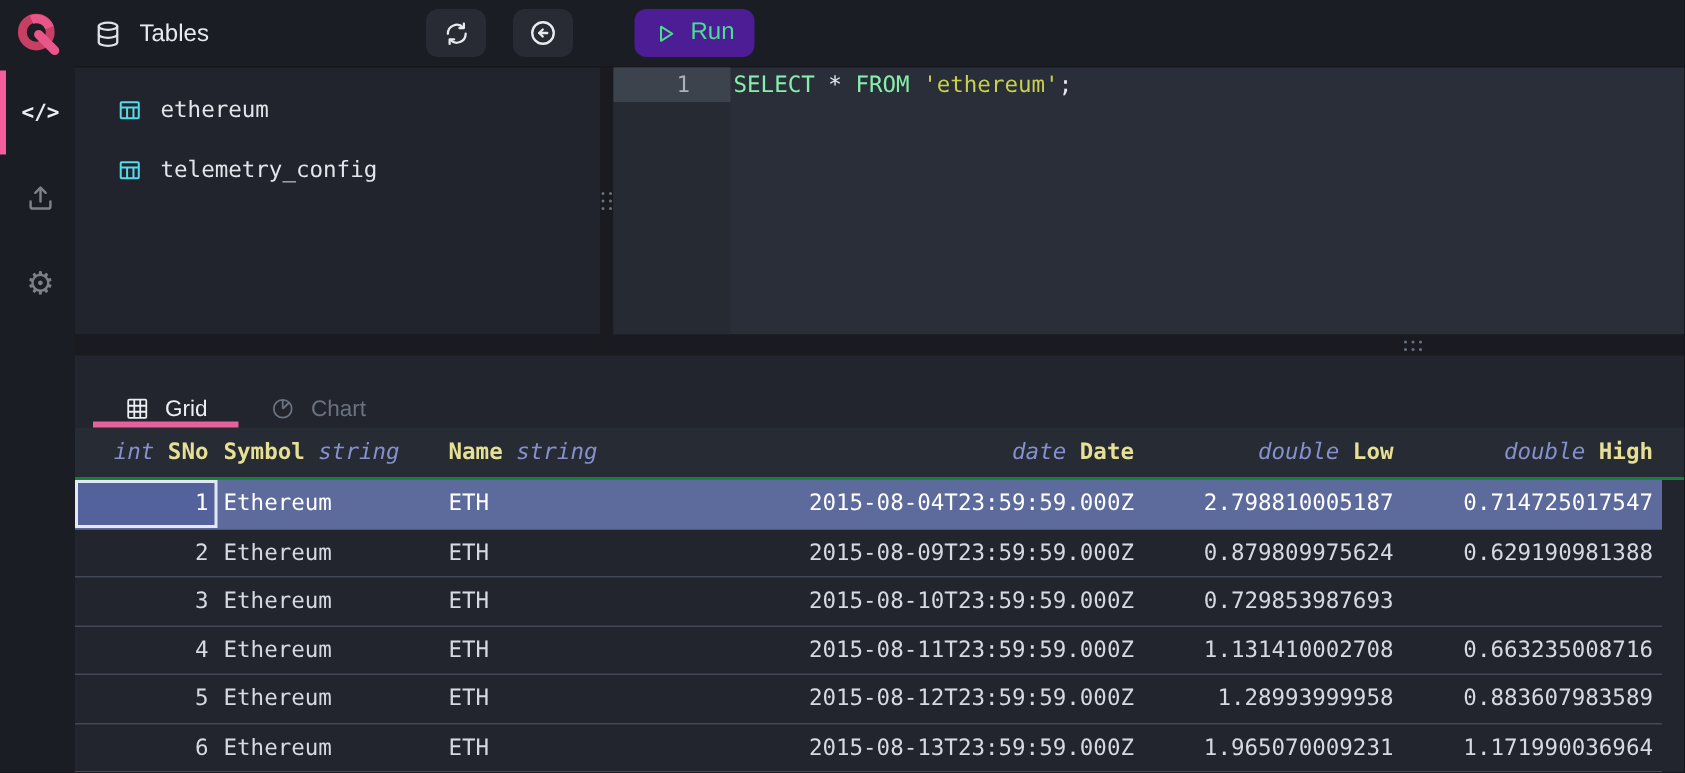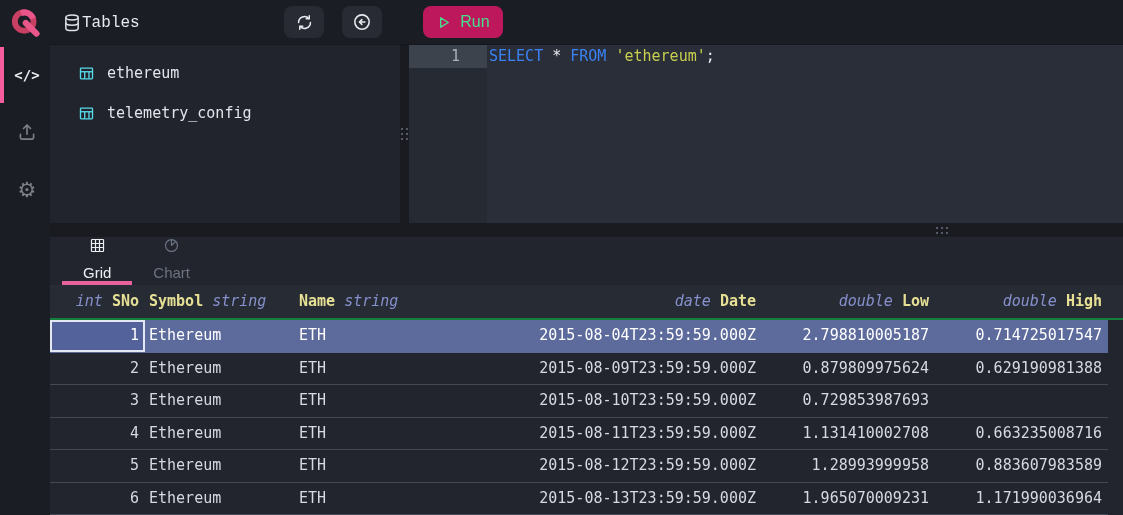--- a/index.html
+++ b/index.html
@@ -15,25 +15,25 @@
   .rail { position:absolute; left:0; top:0; width:50px; height:515px; background:#1b1d24; z-index:6; }
   .logo { position:absolute; left:0; top:0; width:50px; height:46px; display:flex; align-items:center; justify-content:center; cursor:pointer; }
   .rail-indicator { position:absolute; left:0; top:47px; width:4px; height:56px; background:#f75c9d; }
   .rail-btn { position:absolute; left:4px; width:46px; height:44px; display:flex; align-items:center; justify-content:center; color:#7b8089; cursor:pointer; }
   .rail-btn.code { top:53px; color:#eceef2; font-family:"DejaVu Sans Mono", monospace; font-weight:bold; font-size:14px; }
   .rail-btn.upload { top:110px; }
   .rail-btn.gear { top:167px; font-size:21px; line-height:1; }
 
   
   .topbar { position:absolute; left:50px; top:0; width:1073px; height:45px; background:#1b1d24; border-bottom:1px solid #15171c; }
-  .panel-title { position:absolute; left:12px; top:0; height:45px; display:flex; align-items:center; color:#e8eaef; font-size:16px;font-family:Liberation Mono, monospace; }
+  .panel-title { position:absolute; left:12px; top:0; height:45px; display:flex; align-items:center; gap:11px; color:#e8eaef; font-size:16px; }
   .icon-btn { position:absolute; top:6px; width:40px; height:32px; border-radius:8px; background:#282b33; display:flex; align-items:center; justify-content:center; cursor:pointer; }
   .icon-btn.refresh { left:234px; }
   .icon-btn.add { left:292px; }
-  .run-btn { position:absolute; left:373px; top:6px; width:80px; height:32px; border-radius:8px; background:#be185d;
+  .run-btn { position:absolute; left:373px; top:6px; width:80px; height:32px; border-radius:8px; background:#4c1d95;
     display:flex; align-items:center; justify-content:center; gap:9px; color:#45e08d; font-size:16px; cursor:pointer; }
 
   
   .tables-panel { position:absolute; left:50px; top:45px; width:350px; height:178px; background:#21242d; padding-top:8px; }
   .table-item { height:40px; display:flex; align-items:center; gap:12px; padding-left:28px;
     font-family:"DejaVu Sans Mono", monospace; font-size:15px; color:#e2e5ea; cursor:pointer; }
 
   
   .v-split { position:absolute; left:400px; top:45px; width:9px; height:178px; background:#191b21; display:flex; align-items:center; justify-content:center; cursor:col-resize; }
   .h-split { position:absolute; left:50px; top:223px; width:1073px; height:14px; background:#191b21; cursor:row-resize; }
@@ -41,29 +41,29 @@
   .dots-h { position:absolute; left:886px; top:4px; display:grid; grid-template-columns:repeat(3,2px); gap:3px; }
   .dot { width:2px; height:2px; background:#6a7080; border-radius:1px; }
 
   
   .editor { position:absolute; left:409px; top:45px; width:714px; height:178px; background:#2a2e38;
     font-family:"DejaVu Sans Mono", monospace; font-size:15px; }
   .gutter { position:absolute; left:0; top:0; width:78px; height:178px; background:#262a32; }
   .active-line { position:absolute; left:0; top:0; width:78px; height:23px; background:#3d434d;
     color:#aab0bc; text-align:right; padding-right:27px; line-height:23px; }
   .code-line { position:absolute; left:80px; top:0; right:0; height:23px; line-height:23px; white-space:pre; color:#e8eaf0; cursor:text; }
-  .tok-keyword { color:#3b82f6; }
+  .tok-keyword { color:#86efac; }
   .tok-string  { color:#c8d04e; }
   .tok-plain   { color:#e8eaf0; }
 
   
   .results { position:absolute; left:50px; top:237px; width:1073px; height:278px; background:#22252e; }
   .tabs { height:48px; display:flex; align-items:stretch; padding-left:12px; }
-  .tab { display:flex; align-items:center; gap:10px; padding:0 21px; font-size:15px; color:#6b7280;
-    border-bottom:4px solid transparent; cursor:pointer;flex-direction:column; }
+  .tab { display:flex; align-items:flex-end; gap:10px; padding:0 21px; font-size:15px; color:#6b7280;
+    border-bottom:4px solid transparent; cursor:pointer; }
   .tab.active { color:#eceef2; border-bottom-color:#e7619c; }
 
   .grid-header { display:grid; height:35px; width:1073px; background:#272b34; border-bottom:2px solid #15803d;
     font-family:"DejaVu Sans Mono", monospace; font-size:15px; line-height:33px; }
   .hc .h-type { color:#8690cd; font-style:italic; }
   .hc .h-name { color:#e6e094; font-weight:bold; }
 
   .grow { display:grid; height:32.5px; width:1058px; border-bottom:1px solid #434956;
     font-family:"DejaVu Sans Mono", monospace; font-size:15px; line-height:31px; color:#d5d9e2; cursor:default; }
   .grow.selected { background:#5c6a9c; color:#ffffff; border-bottom-color:#5c6a9c; }

